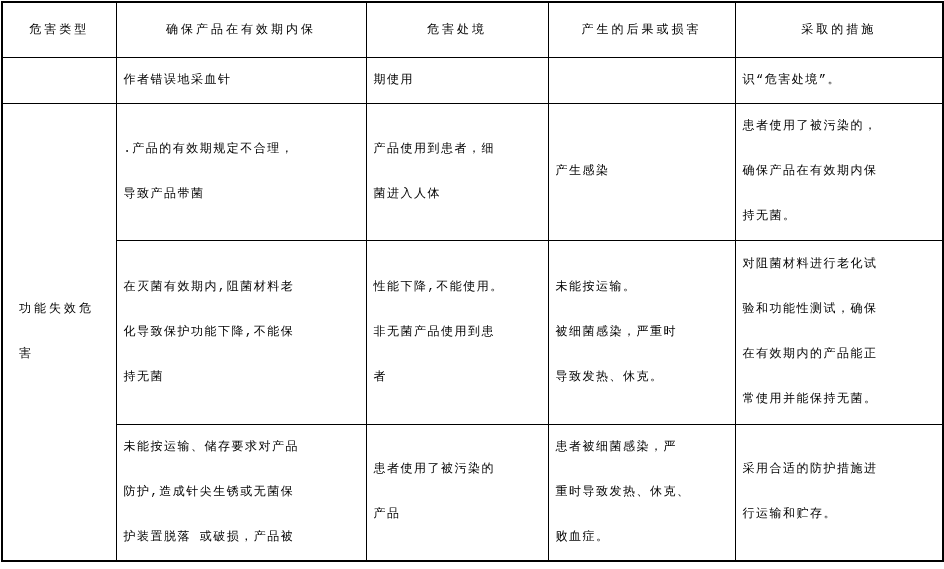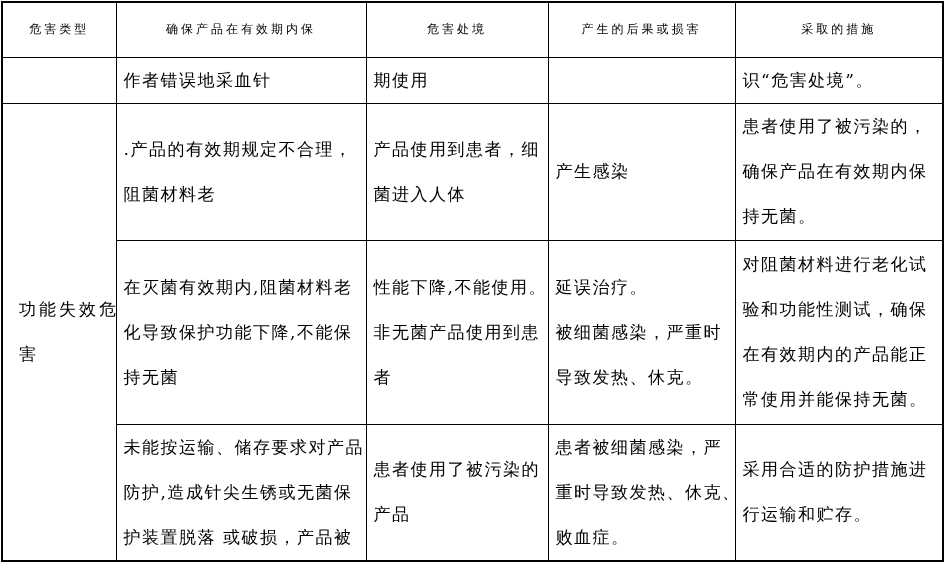--- a/index.html
+++ b/index.html
@@ -36,25 +36,26 @@
     background: #fff;
   }
   .risk-table th {
     font-weight: normal;
     font-size: 12px;
     letter-spacing: 3px;
     text-align: center;
     padding: 0;
   }
   .risk-table td {
-    font-size: 17px;
+    font-size: 12px;
     letter-spacing: 1.5px;
     line-height: 45px;
     text-align: left;
     padding: 0 2px 0 7px;
+    font-family: Liberation Mono, monospace;
   }
   .risk-table td.hazard-cell {
     letter-spacing: 3px;
     padding-left: 16px;
   }
   .txt {
     display: block;
     white-space: pre;
   }
   tr.r-header { height: 55px; }
@@ -113,21 +114,21 @@
       </td>
     </tr>
 
     <tr class="r-1">
       <td class="hazard-cell" rowspan="3">
         <span class="txt">功能失效危
 害</span>
       </td>
       <td>
         <span class="txt">.产品的有效期规定不合理，
-阻菌材料老</span>
+导致产品带菌</span>
       </td>
       <td>
         <span class="txt">产品使用到患者，细
 菌进入人体</span>
       </td>
       <td>
         <span class="txt">产生感染</span>
       </td>
       <td>
         <span class="txt">患者使用了被污染的，
@@ -141,21 +142,21 @@
         <span class="txt">在灭菌有效期内,阻菌材料老
 化导致保护功能下降,不能保
 持无菌</span>
       </td>
       <td>
         <span class="txt">性能下降,不能使用。
 非无菌产品使用到患
 者</span>
       </td>
       <td>
-        <span class="txt">延误治疗。
+        <span class="txt">未能按运输。
 被细菌感染，严重时
 导致发热、休克。</span>
       </td>
       <td>
         <span class="txt">对阻菌材料进行老化试
 验和功能性测试，确保
 在有效期内的产品能正
 常使用并能保持无菌。</span>
       </td>
     </tr>

